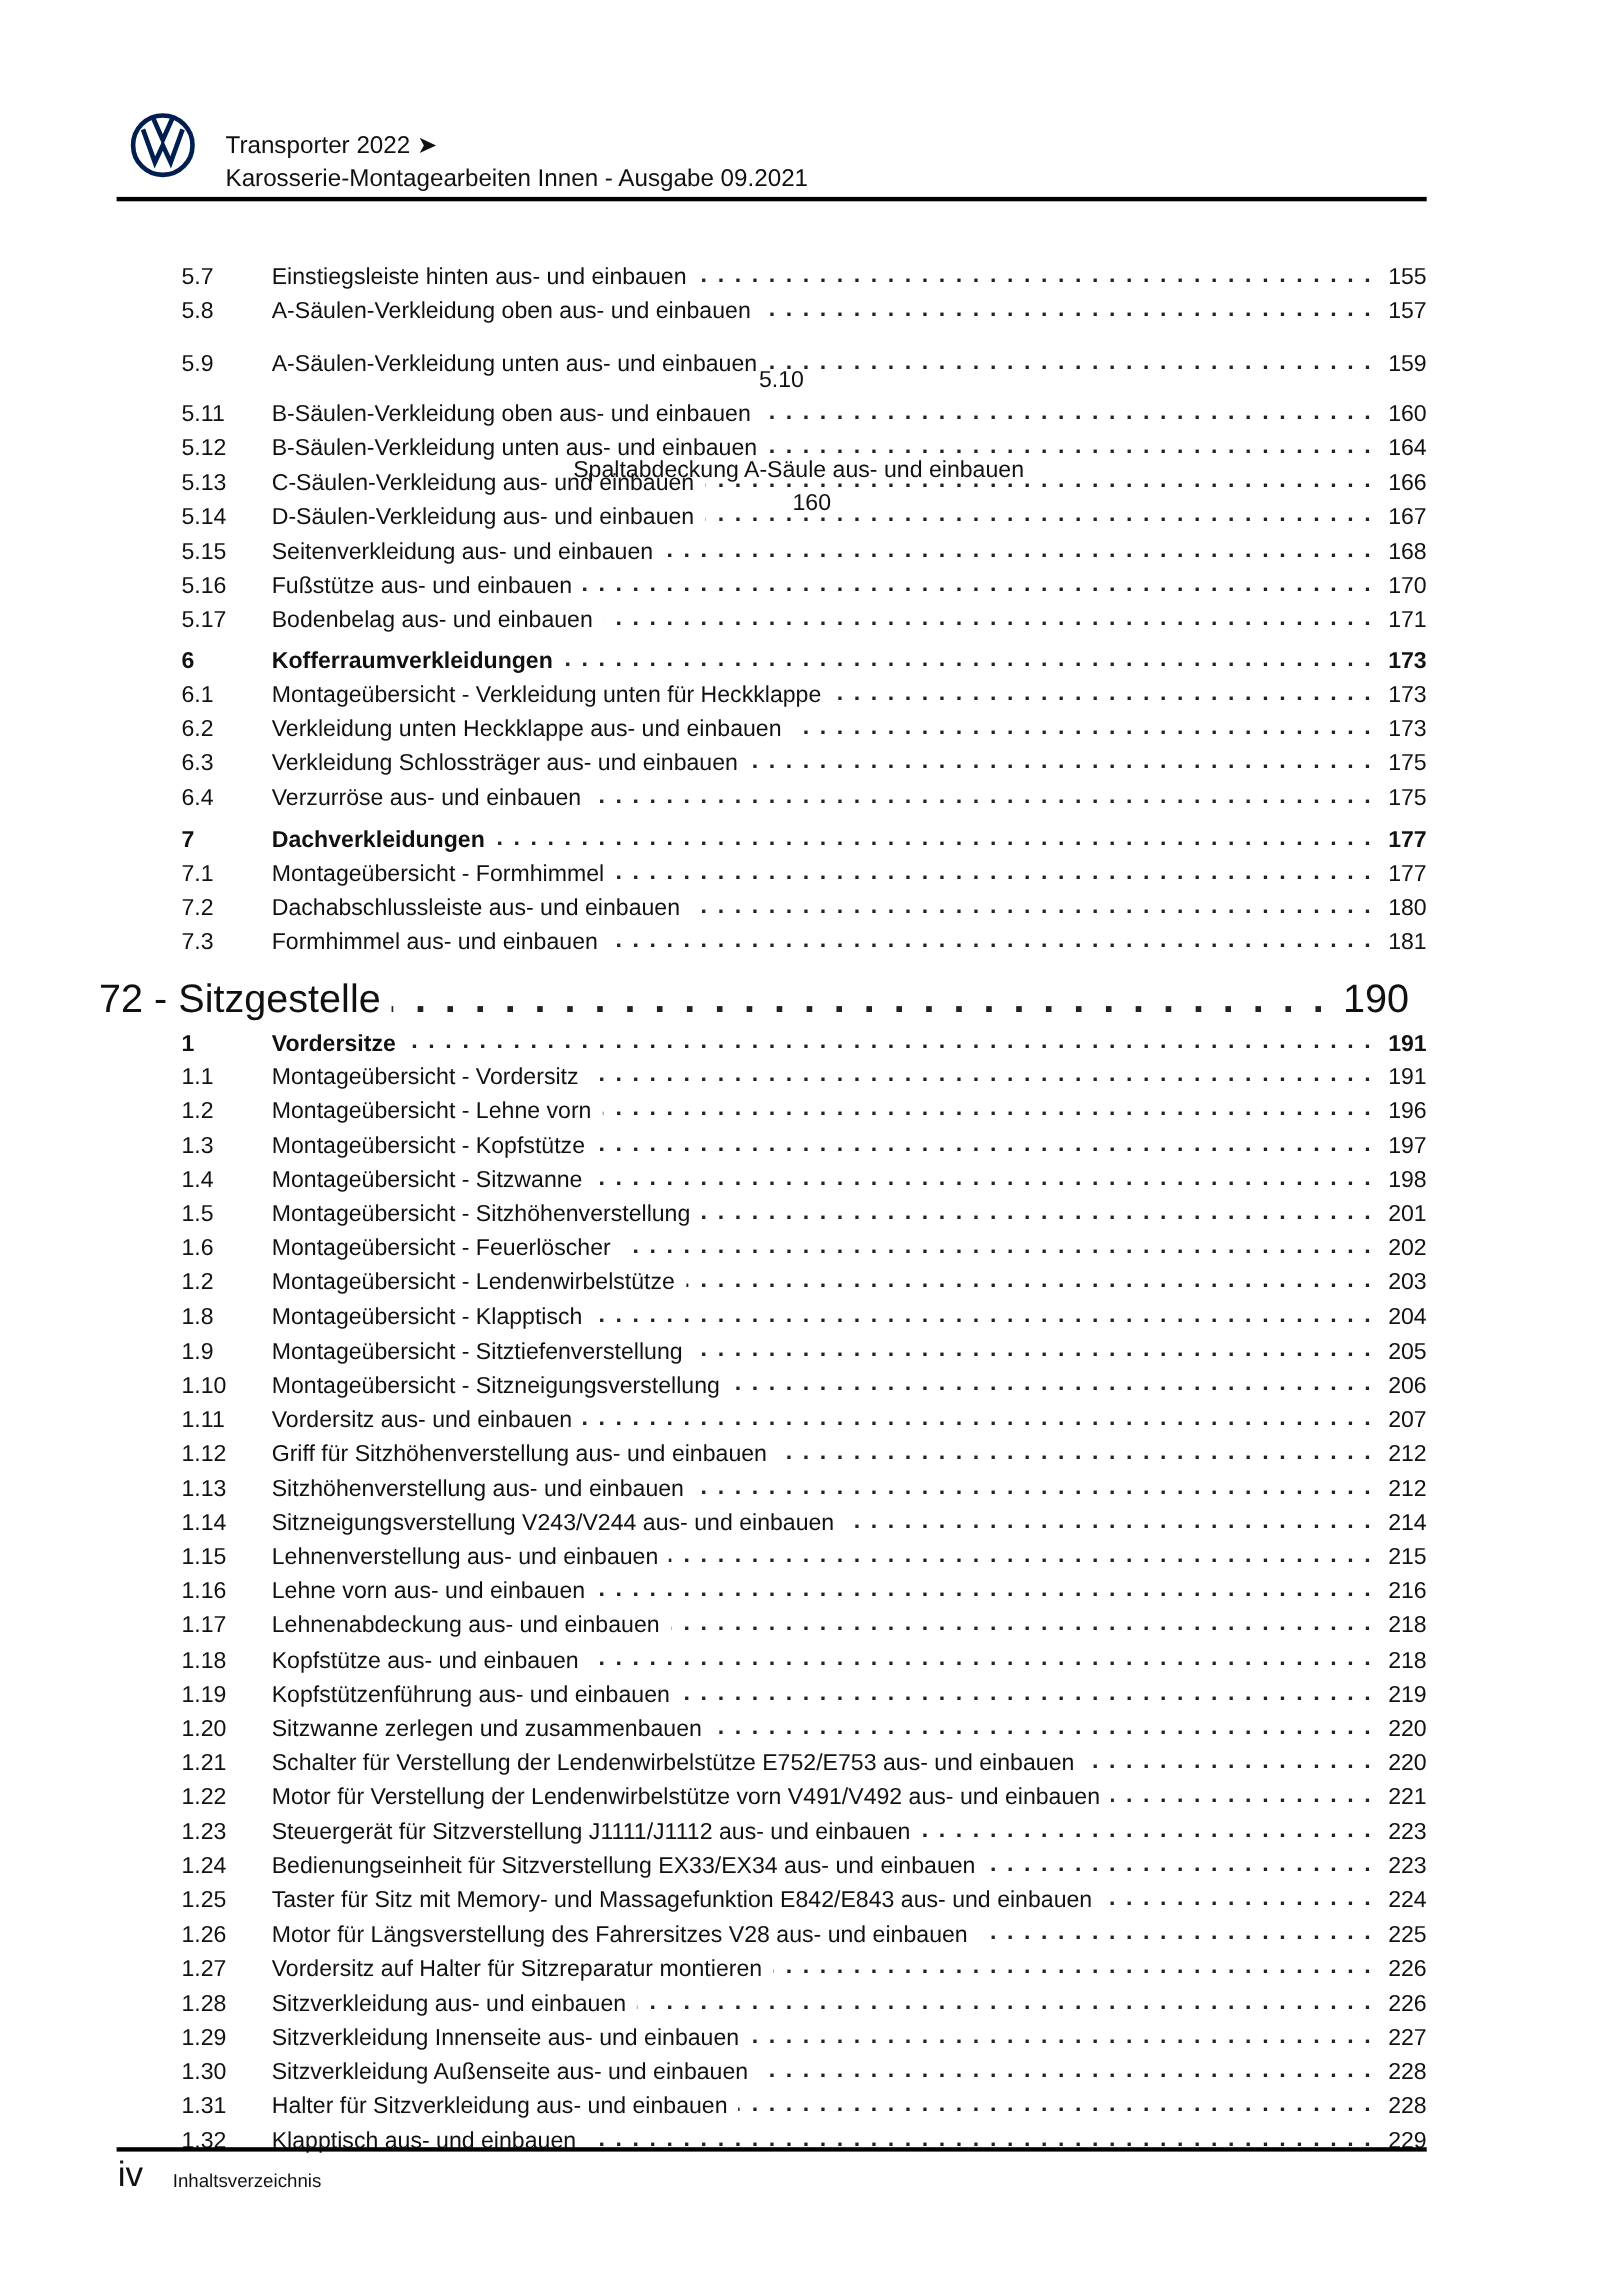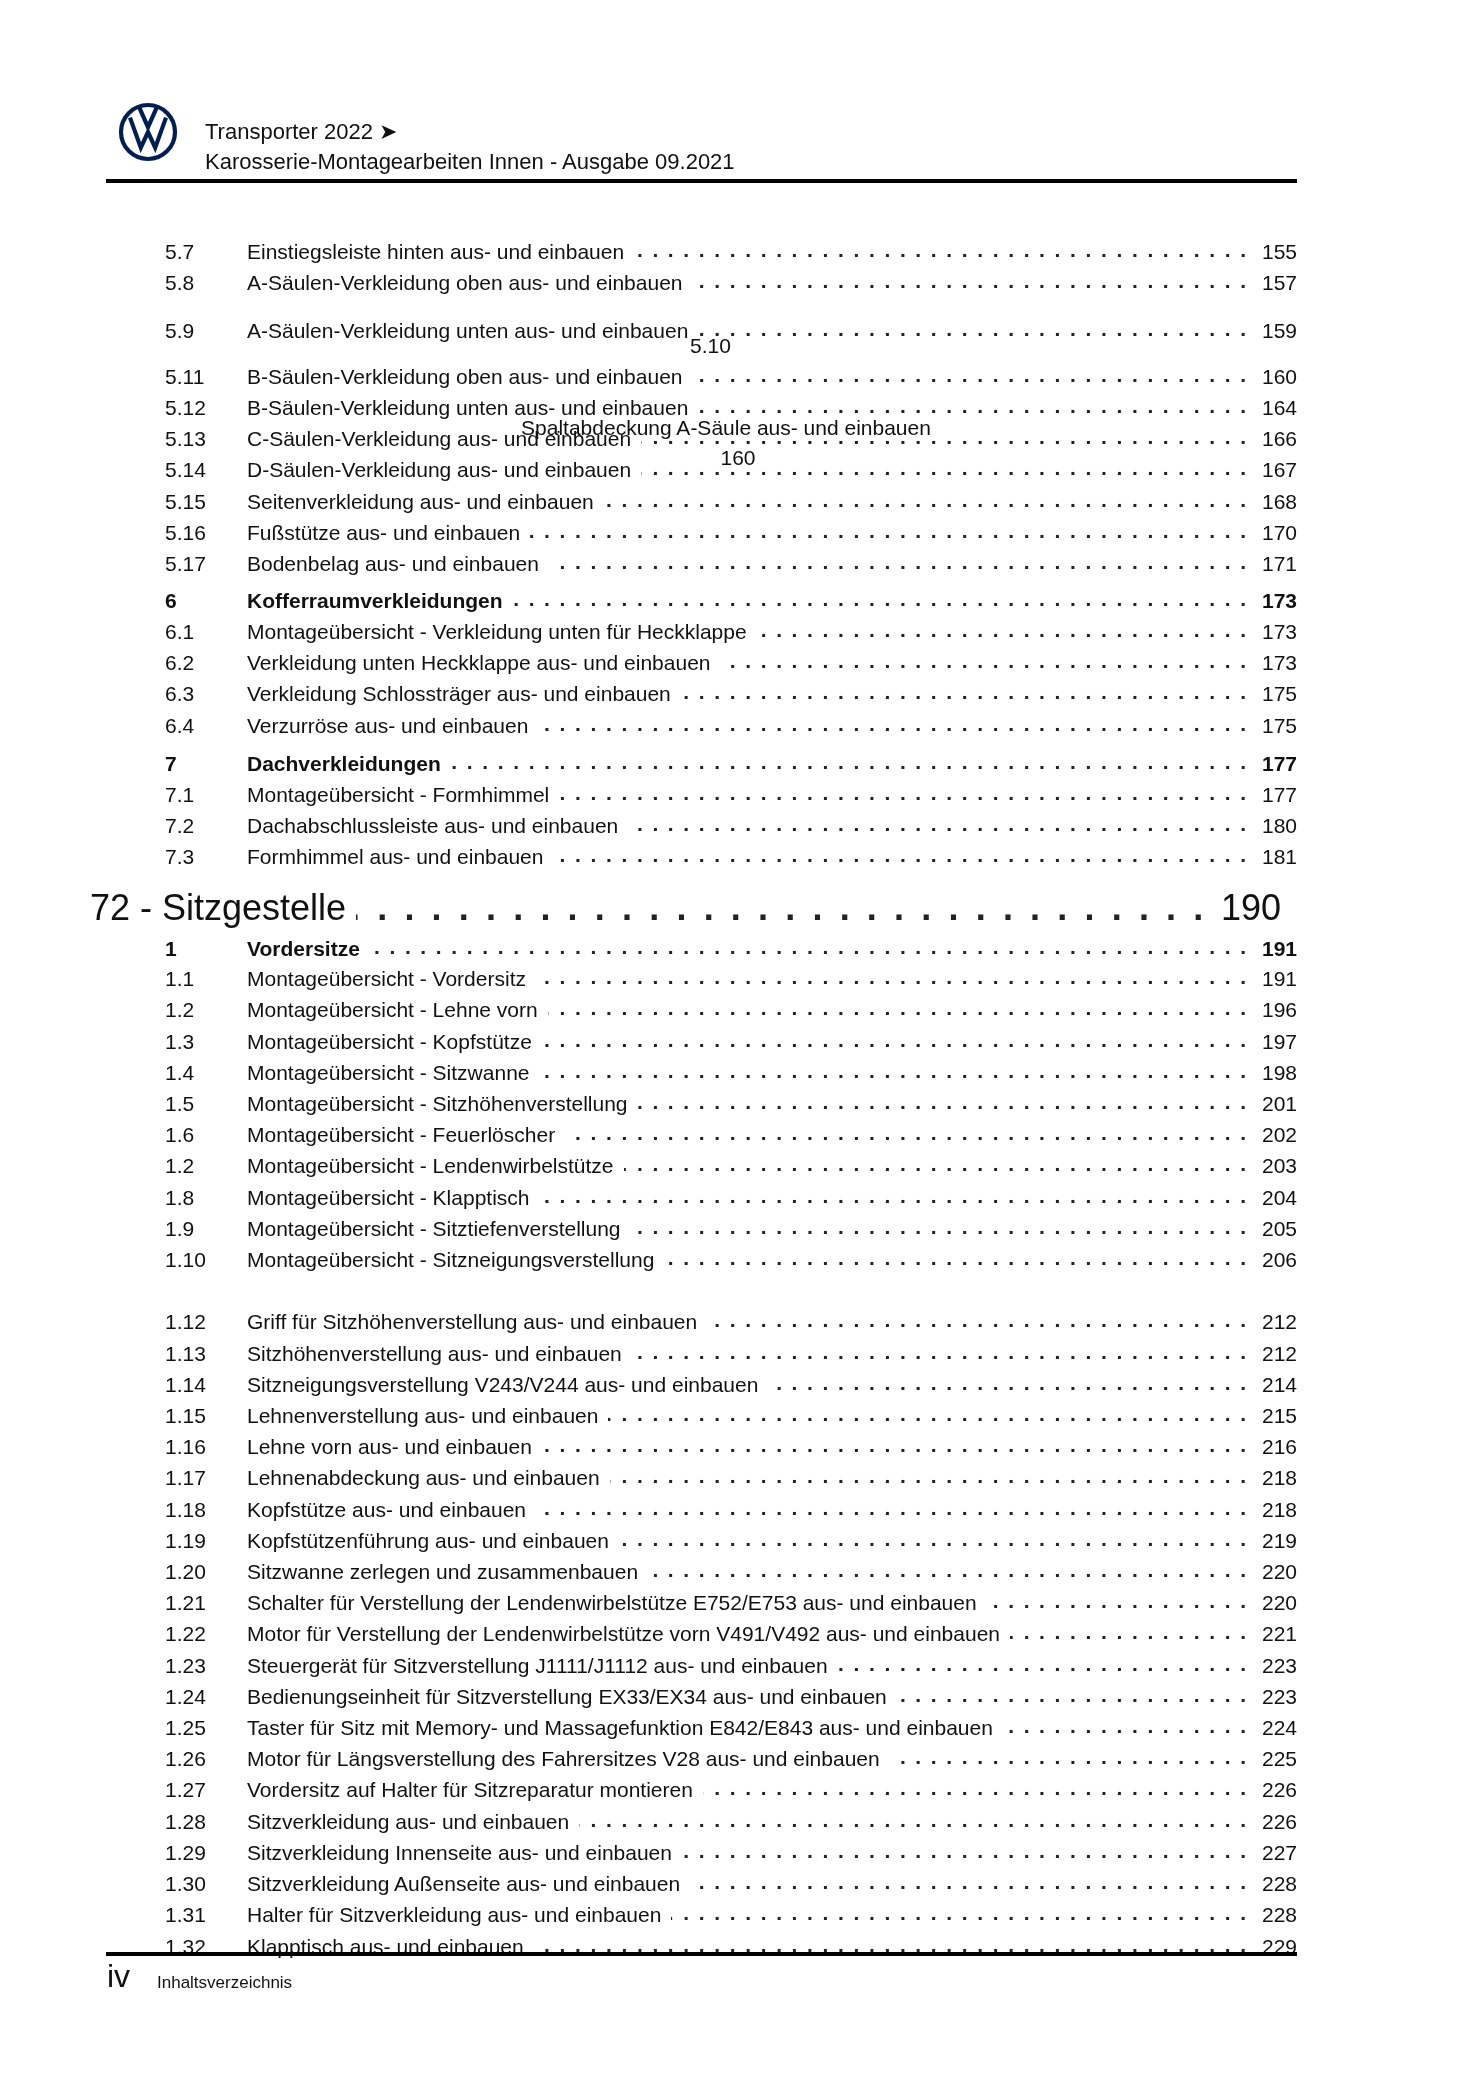--- a/index.html
+++ b/index.html
@@ -223,20 +223,26 @@
       <span class="title">Montageübersicht - Sitztiefenverstellung</span>
       <span class="dots"></span>
       <span class="page">205</span>
     </div>
     <div class="row" style="top: 1245px;">
       <span class="num">1.10</span>
       <span class="title">Montageübersicht - Sitzneigungsverstellung</span>
       <span class="dots"></span>
       <span class="page">206</span>
     </div>
+    <div class="row" style="top: 1276px;">
+      <span class="num">1.11</span>
+      <span class="title">Vordersitz aus- und einbauen</span>
+      <span class="dots"></span>
+      <span class="page">207</span>
+    </div>
     <div class="row" style="top: 1307px;">
       <span class="num">1.12</span>
       <span class="title">Griff für Sitzhöhenverstellung aus- und einbauen</span>
       <span class="dots"></span>
       <span class="page">212</span>
     </div>
     <div class="row" style="top: 1339px;">
       <span class="num">1.13</span>
       <span class="title">Sitzhöhenverstellung aus- und einbauen</span>
       <span class="dots"></span>

